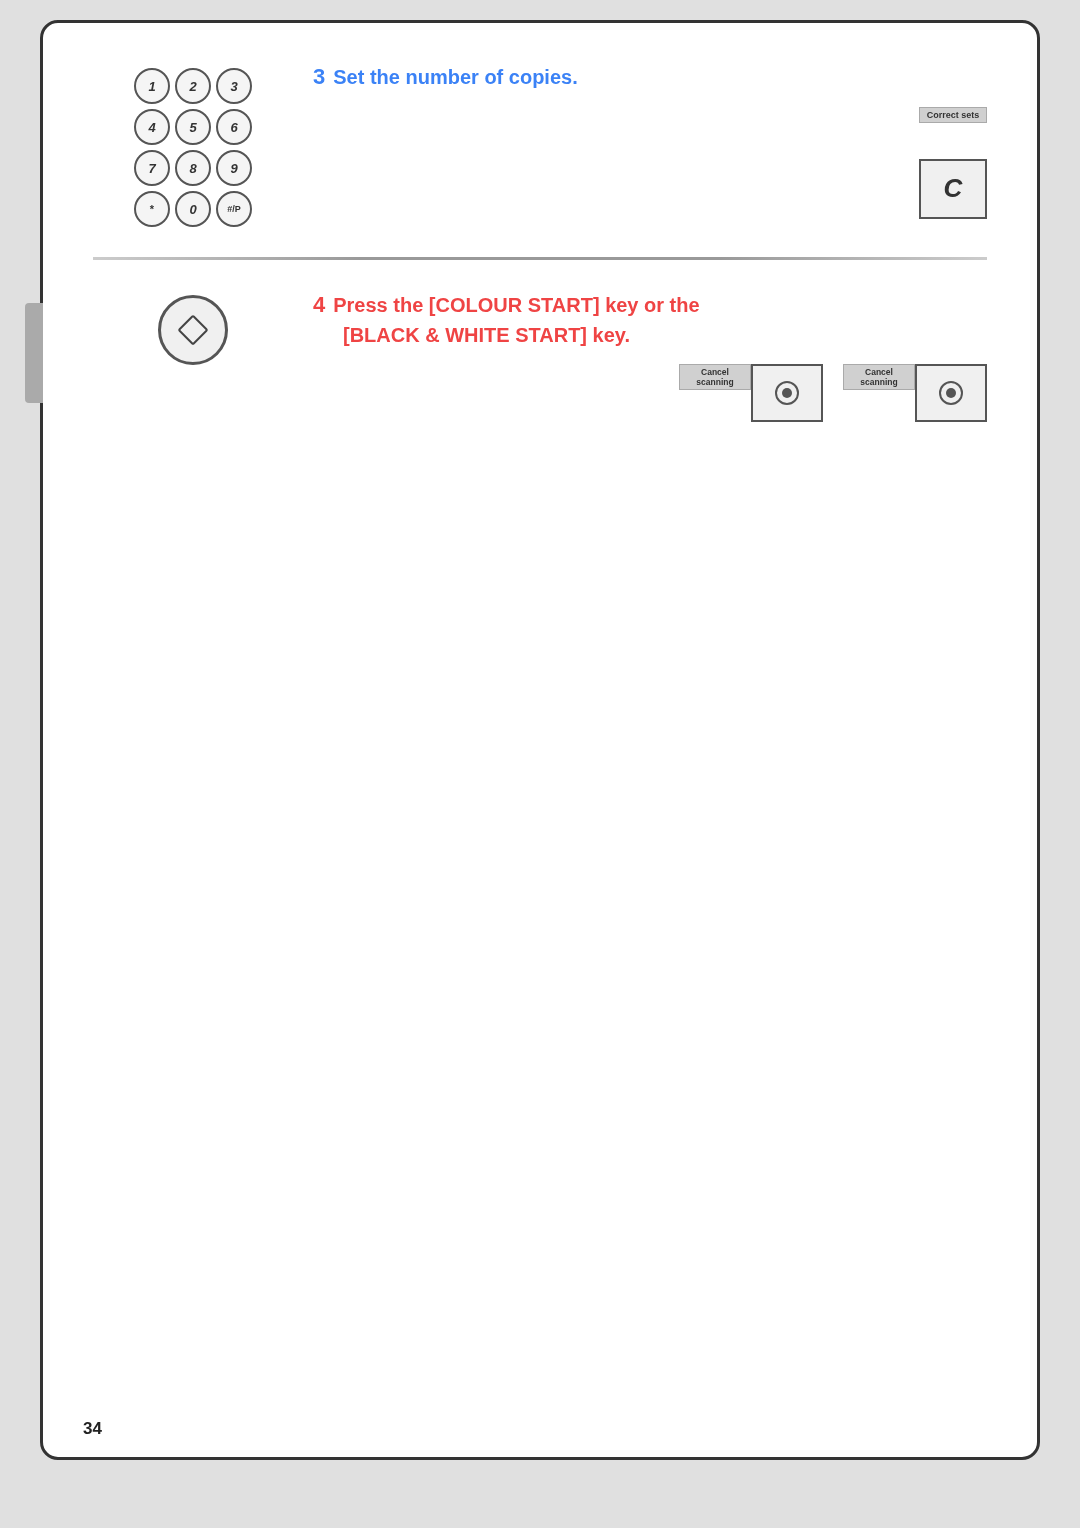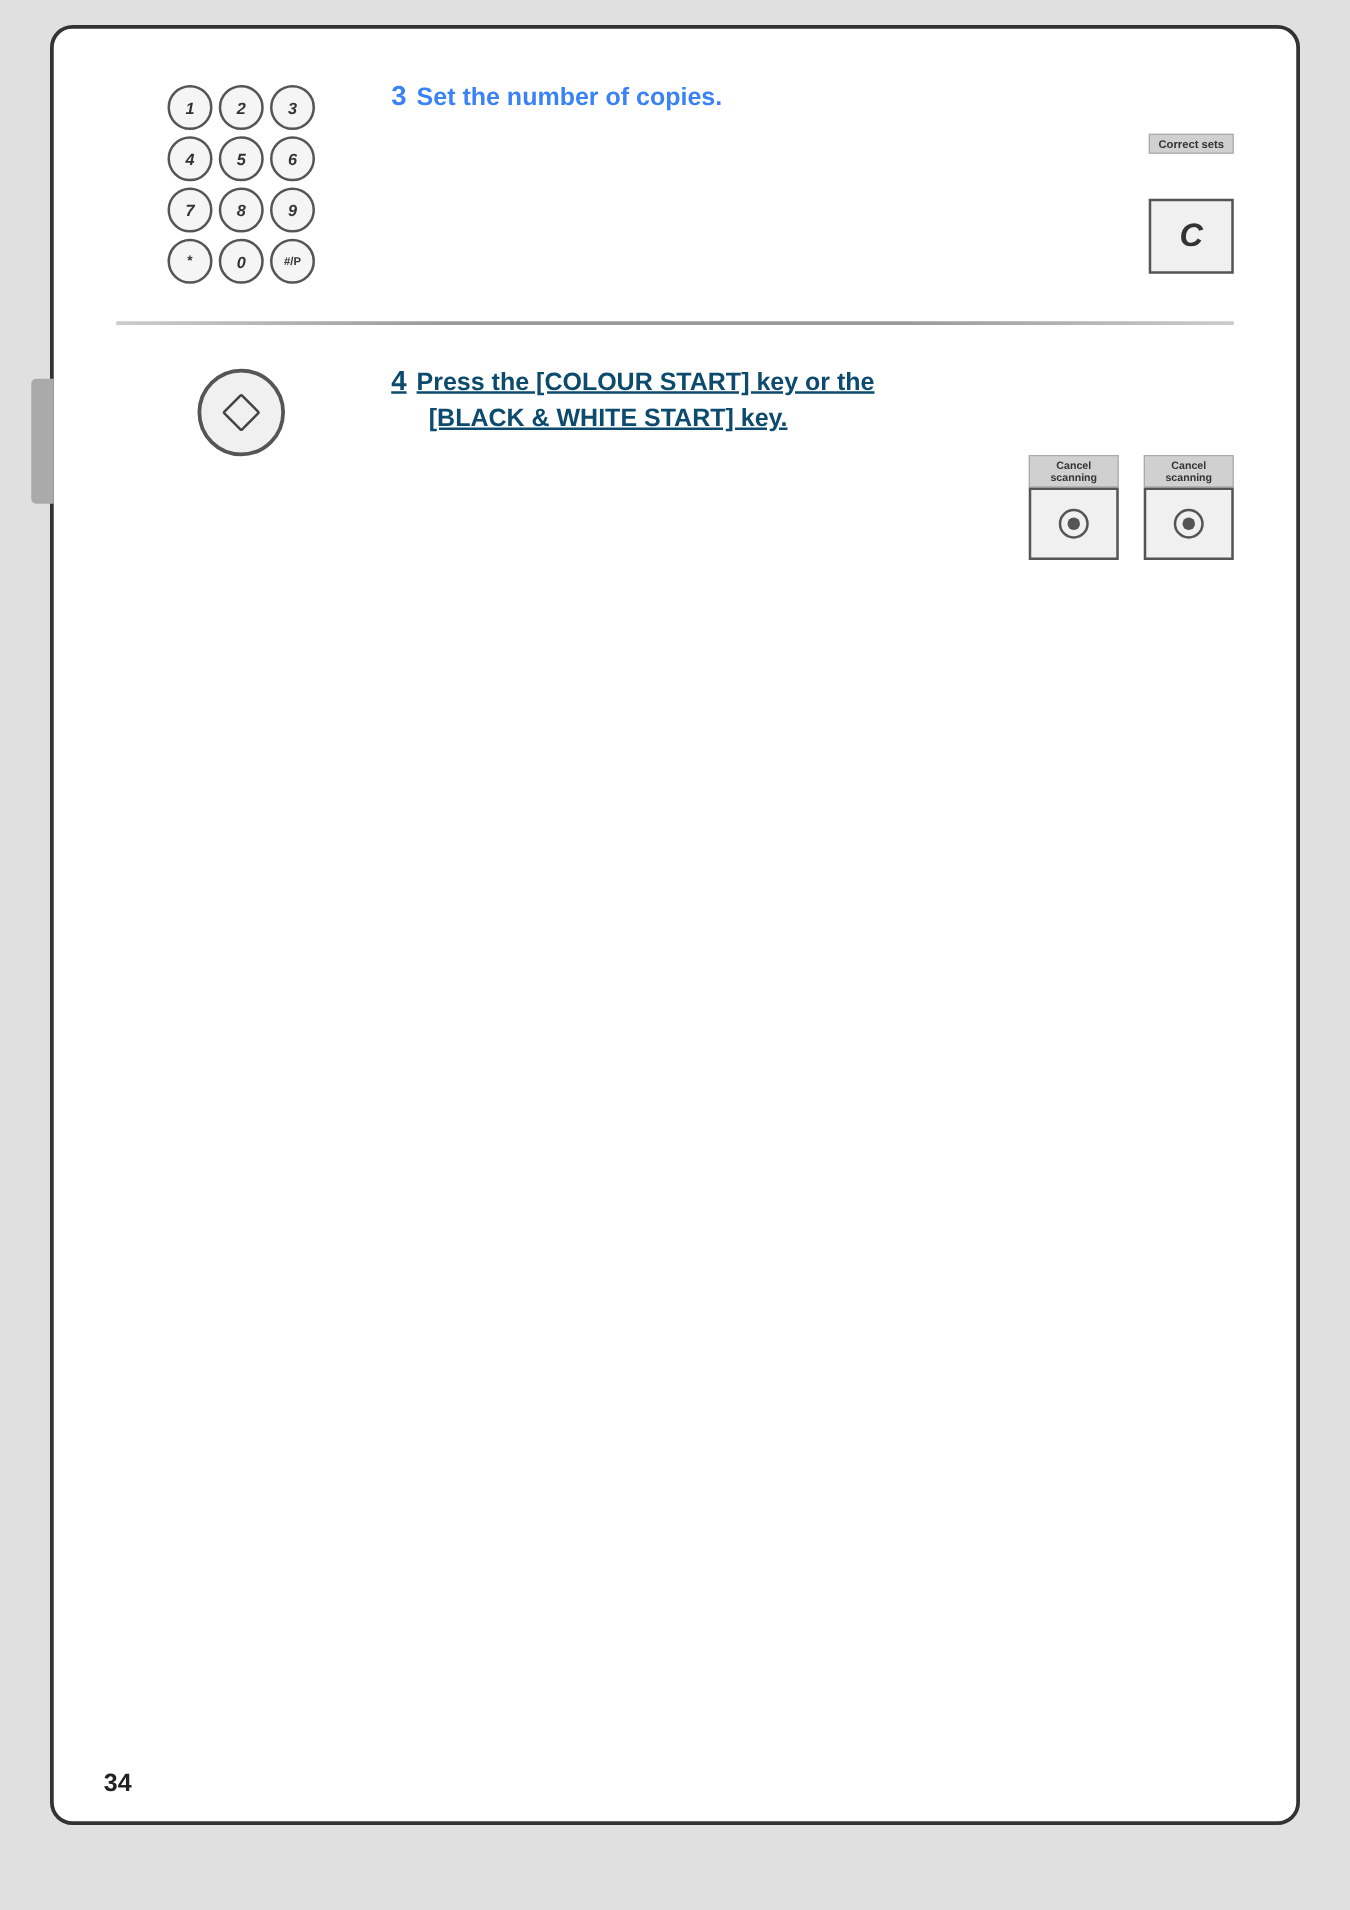--- a/index.html
+++ b/index.html
@@ -21,21 +21,21 @@
       border: 3px solid #333;
       border-radius: 18px;
       position: relative;
       padding: 40px 50px 60px 50px;
     }
 
     .page-number {
       position: absolute;
       bottom: 18px;
       left: 40px;
-      font-size: 20px;
+      font-size: 17px;
       font-weight: bold;
       color: #222;
     }
 
     
     .side-tab {
       position: absolute;
       left: -18px;
       top: 280px;
       width: 18px;
@@ -182,22 +182,22 @@
     
     .cancel-buttons-row {
       display: flex;
       gap: 20px;
       justify-content: flex-end;
       margin-top: 10px;
     }
 
     .cancel-keycap-wrapper {
       display: flex;
-      flex-direction: column;
-      align-items: flex-end;
+      flex-direction: row;
+      align-items: flex-start;
     }
 
     .cancel-keycap-label {
       font-size: 8.5px;
       color: #333;
       background: #d0d0d0;
       border: 1px solid #aaa;
       padding: 2px 5px;
       text-align: center;
       width: 72px;
@@ -228,24 +228,23 @@
     .stop-inner {
       width: 10px;
       height: 10px;
       border-radius: 50%;
       background: #555;
     }
 
     .step4-text {
       font-size: 20px;
       font-weight: bold;
-      color: #0c4a6e;
+      color: #ef4444;
       margin-bottom: 15px;
       line-height: 1.4;
-      text-decoration: underline;
     }
   </style>
 </head>
 <body>
 
 <div class="page-container">
 
   <div class="side-tab"></div>
 
   <div class="step-section">

